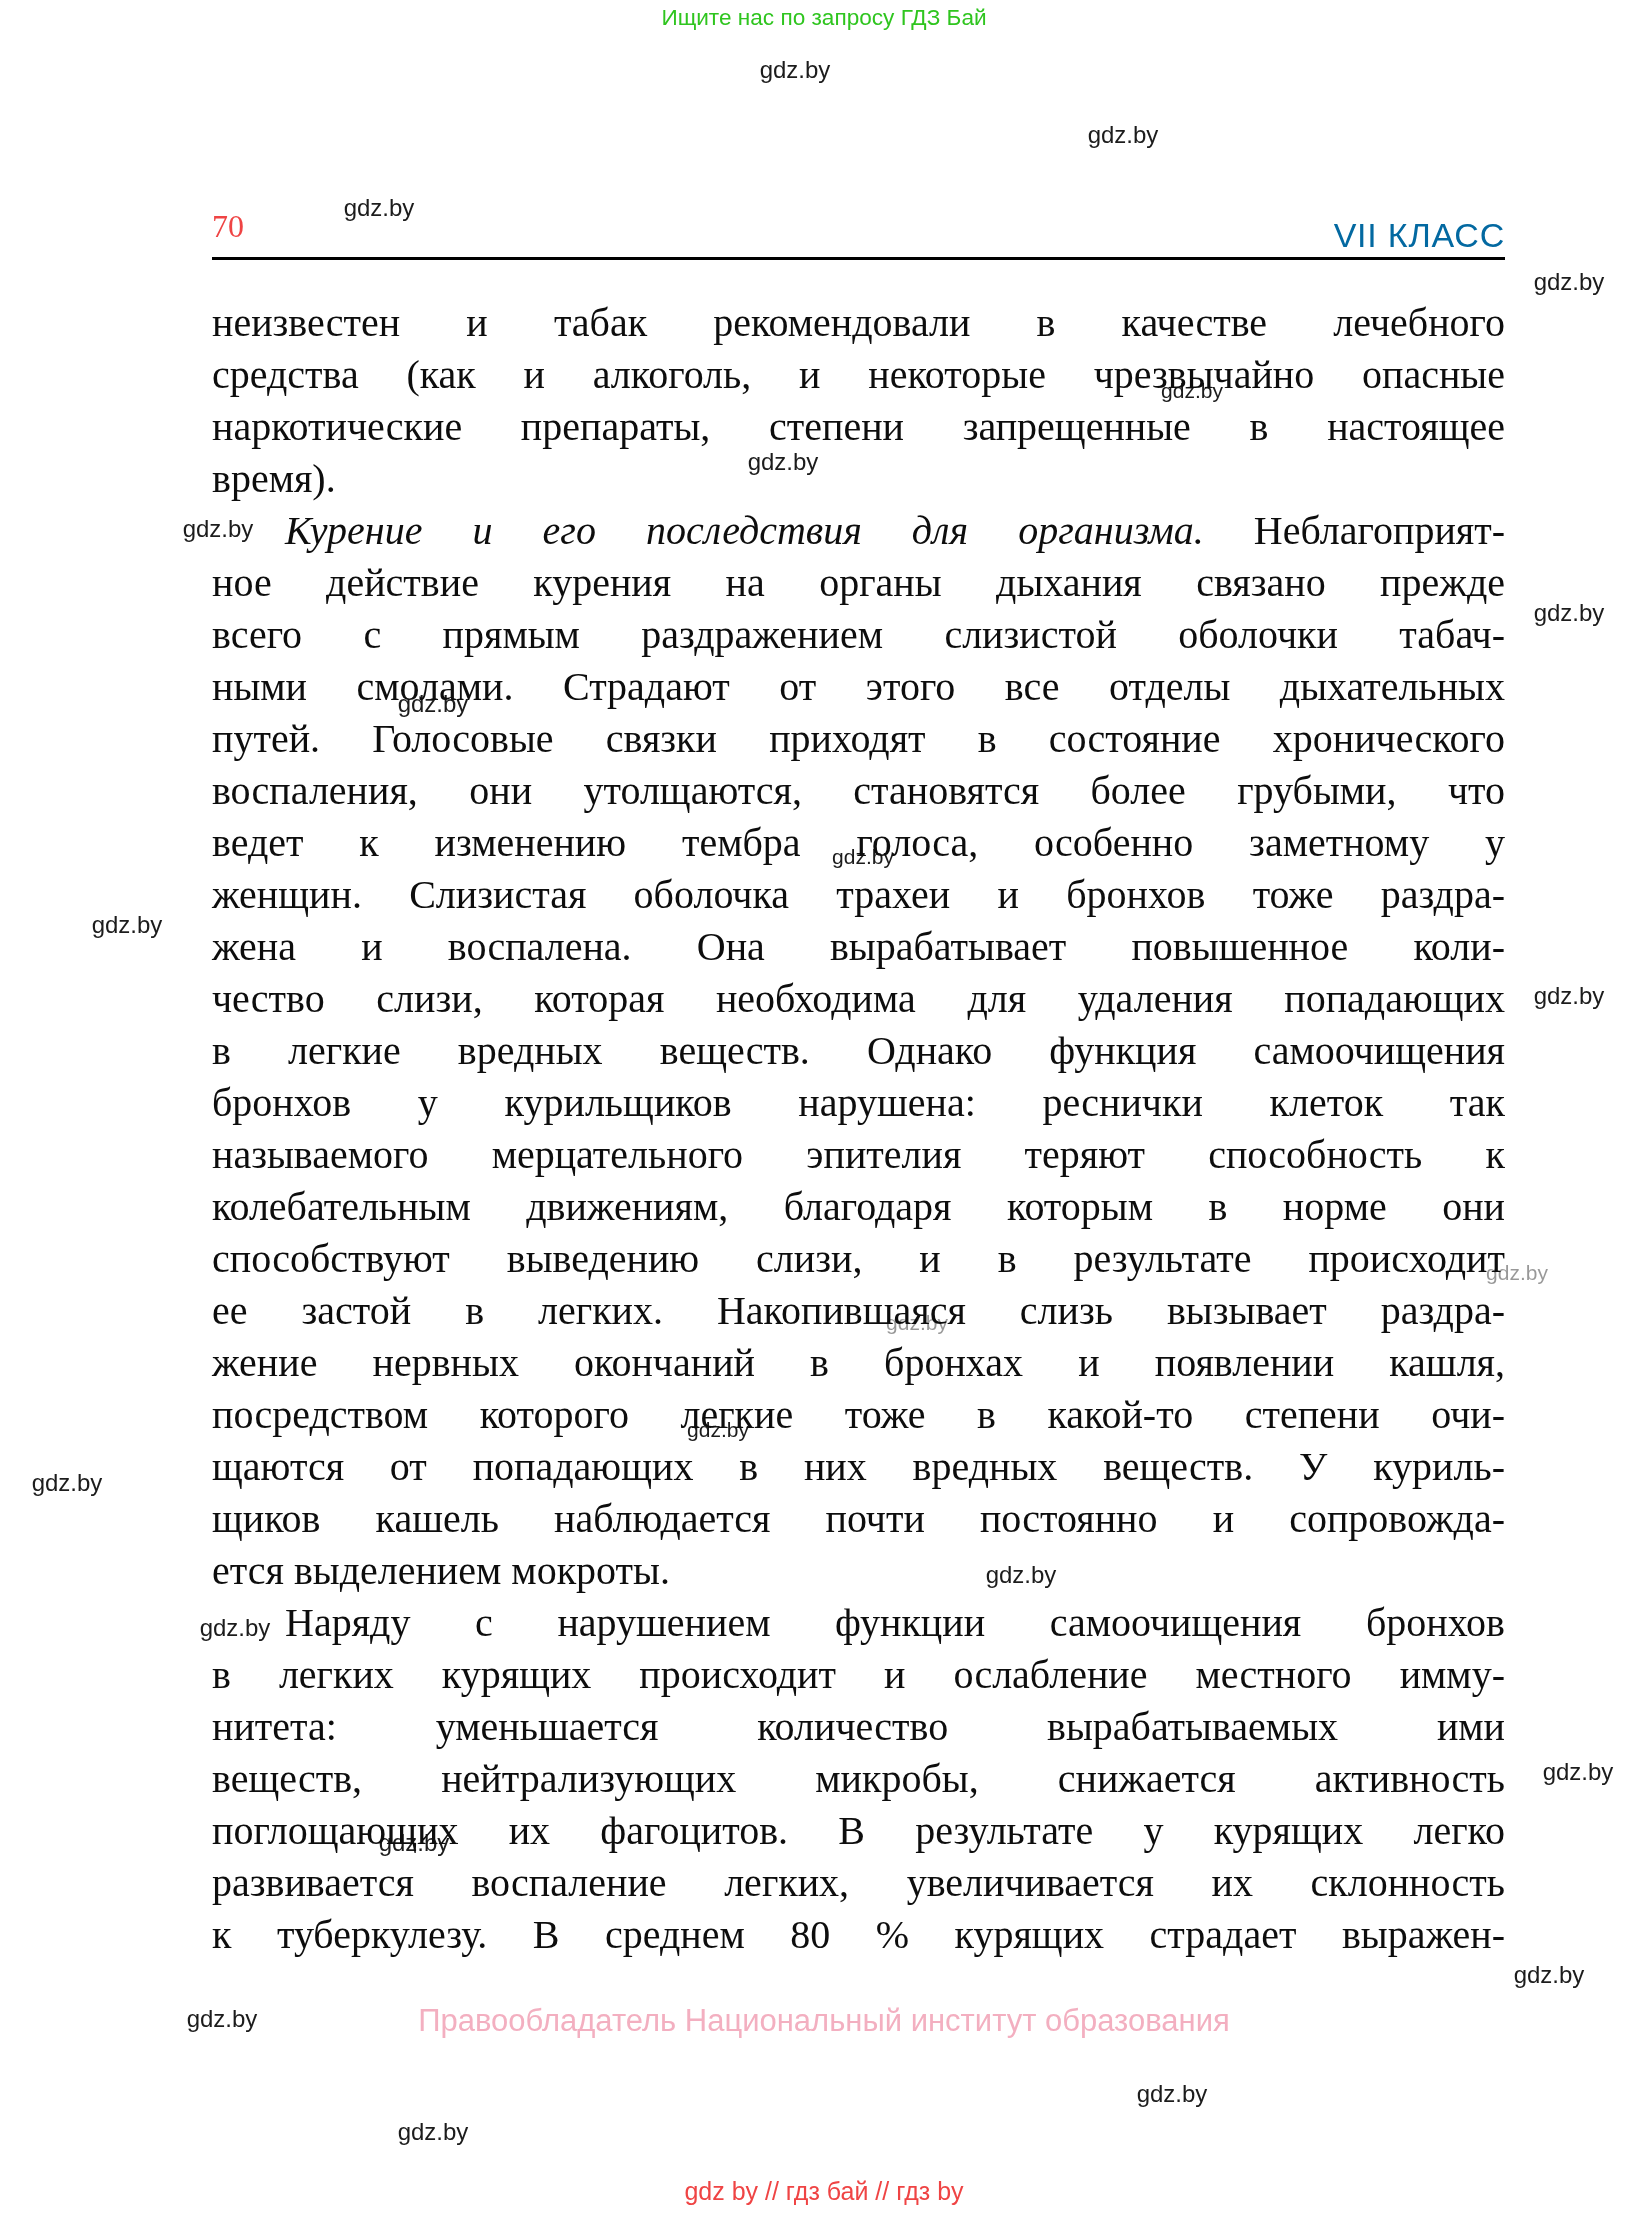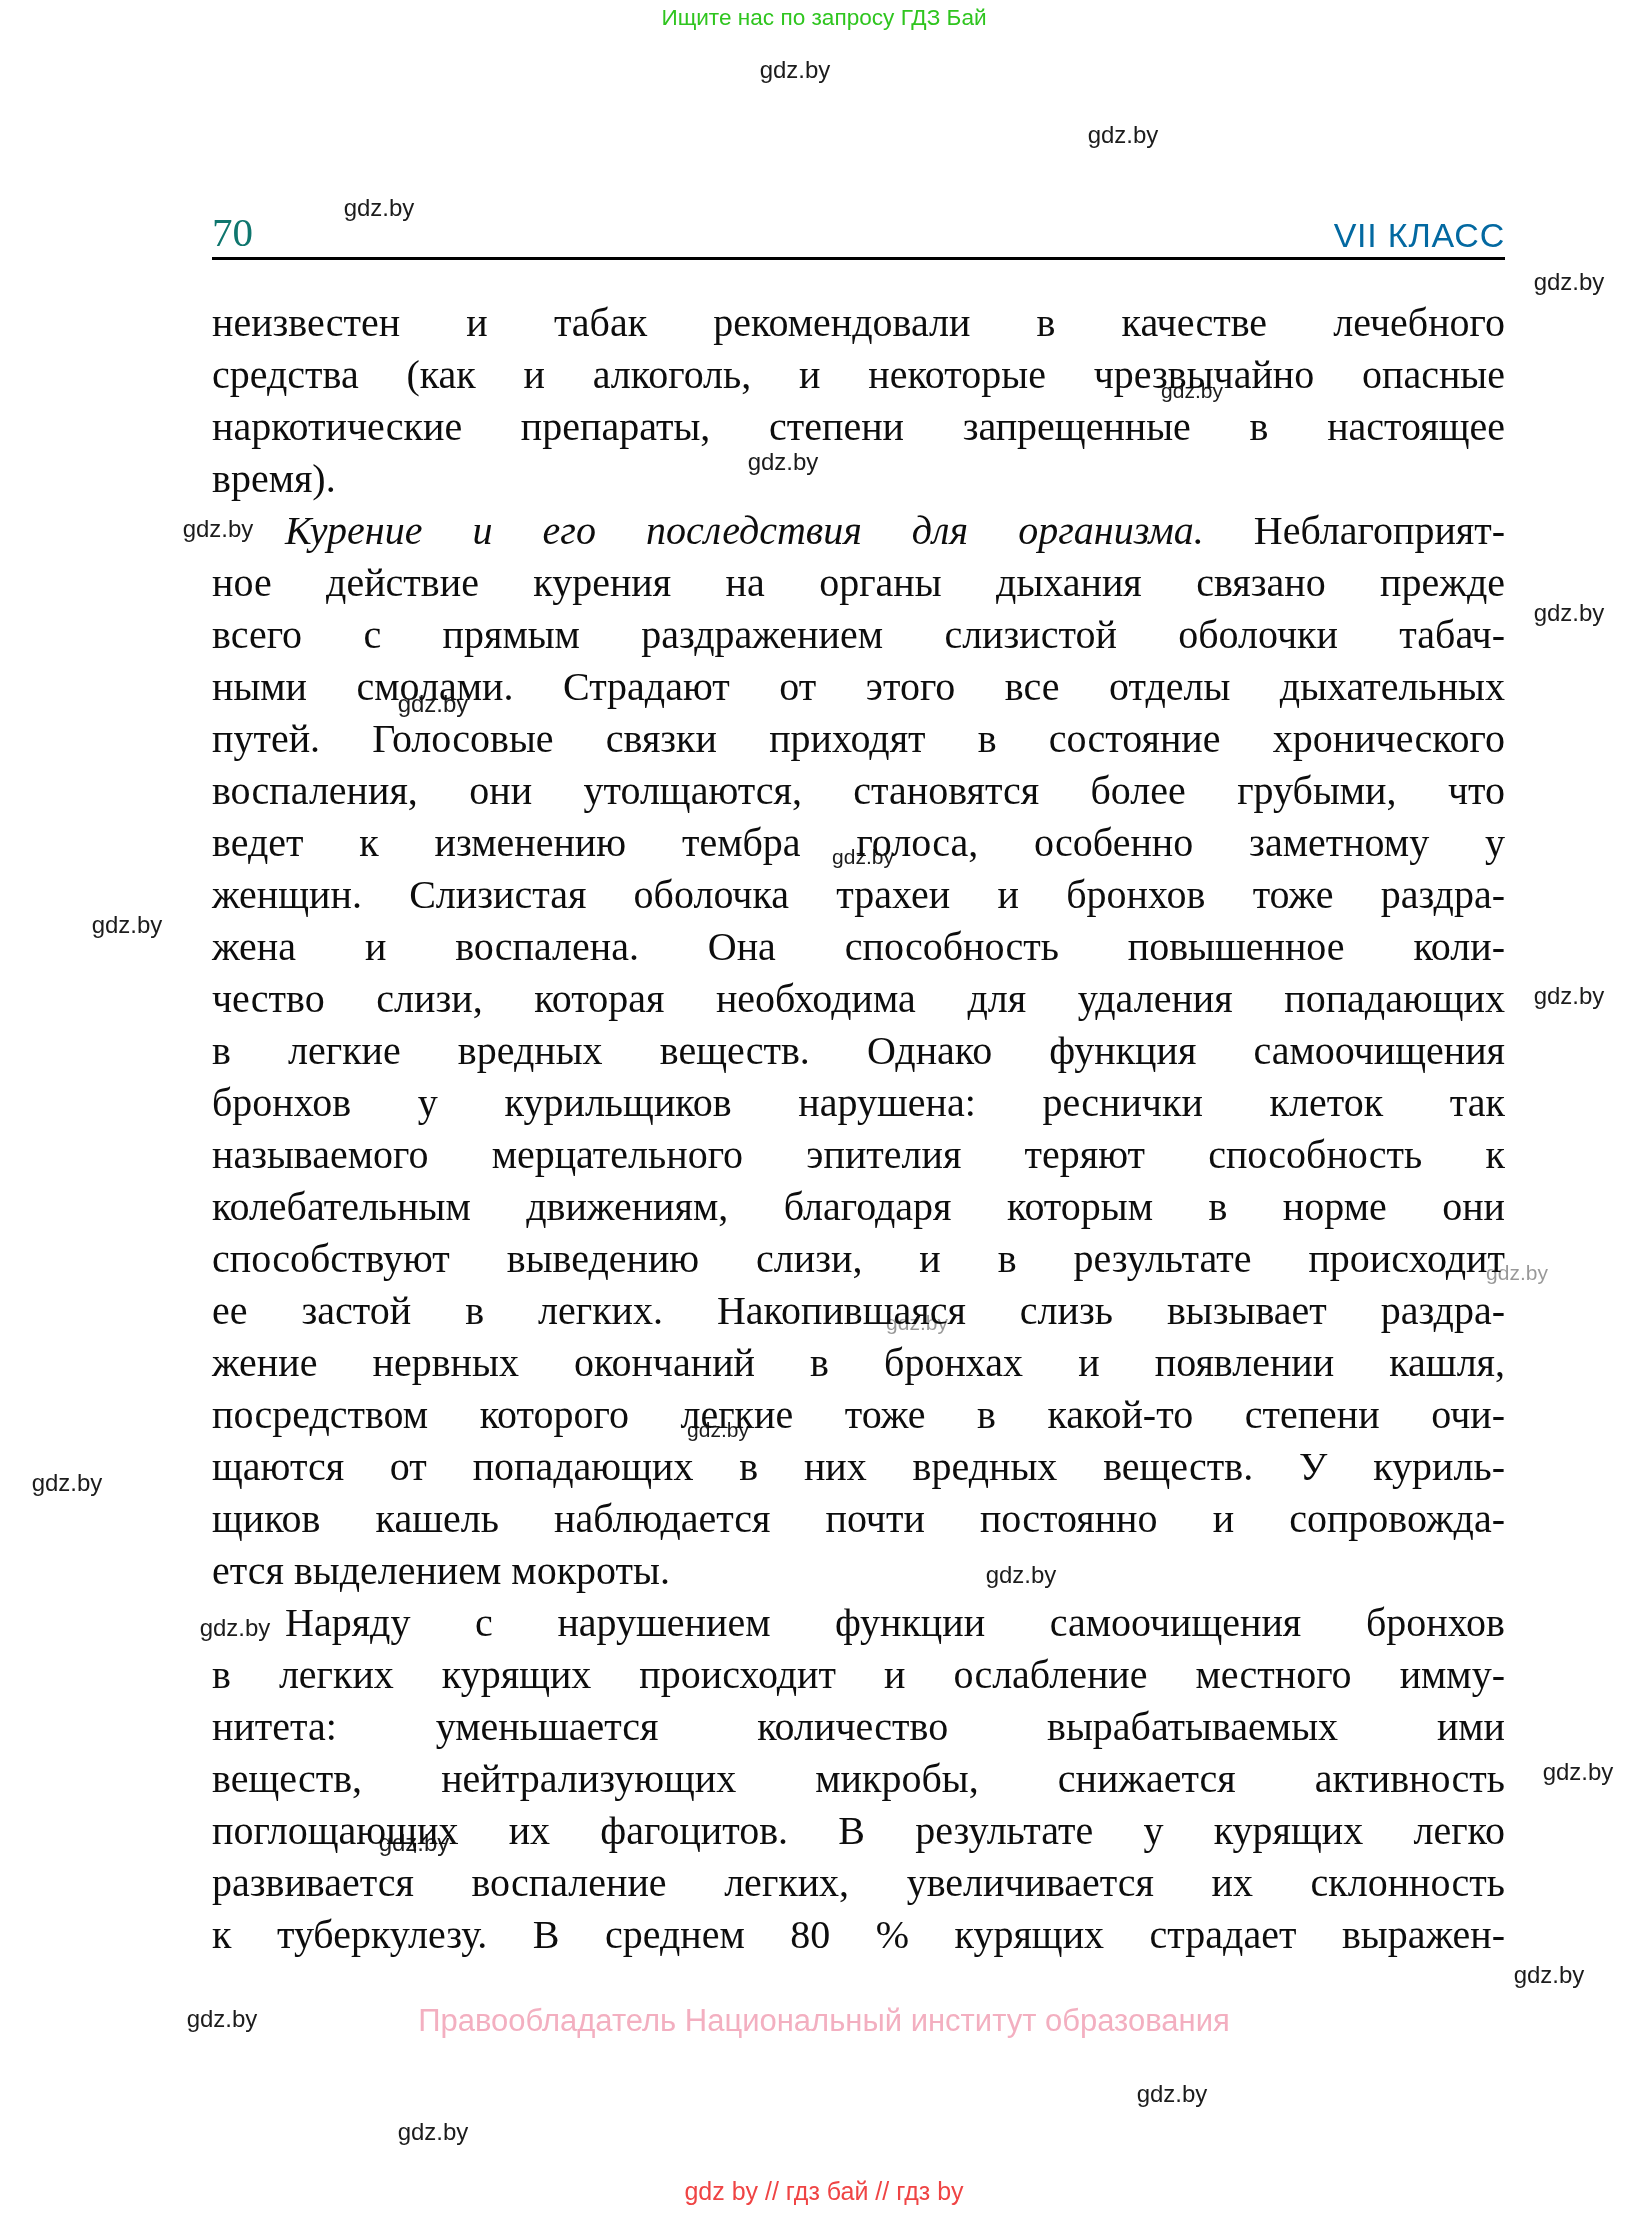--- a/index.html
+++ b/index.html
@@ -21,21 +21,21 @@
   .wm {
     position: absolute;
     transform: translate(-50%, -50%);
     font-family: "Liberation Sans", sans-serif;
     font-size: 24px; color: #1c1c1c; white-space: nowrap;
   }
   .wm.faint { opacity: 0.45; }
 
   .page-number {
     left: 212px; top: 208px;
-    font-size: 41px; color: #0f766e;
+    font-size: 32px; color: #ef4444;
   }
   .header-right {
     left: 1505px; top: 216px; transform: translateX(-100%);
     font-family: "Liberation Sans", sans-serif;
     font-size: 34px; letter-spacing: 0.8px; color: #0369a1;
     white-space: nowrap;
   }
   .header-rule {
     left: 212px; top: 257px; width: 1293px; height: 3.2px;
     background: #000;
@@ -109,21 +109,21 @@
     <div class="line"><span>наркотические препараты, степени запрещенные в настоящее</span></div>
     <div class="line noj"><span>время).</span></div>
     <div class="line indent"><span class="it">Курение и его последствия для организма.</span><span> Неблагоприят-</span></div>
     <div class="line"><span>ное действие курения на органы дыхания связано прежде</span></div>
     <div class="line"><span>всего с прямым раздражением слизистой оболочки табач-</span></div>
     <div class="line"><span>ными смолами. Страдают от этого все отделы дыхательных</span></div>
     <div class="line"><span>путей. Голосовые связки приходят в состояние хронического</span></div>
     <div class="line"><span>воспаления, они утолщаются, становятся более грубыми, что</span></div>
     <div class="line"><span>ведет к изменению тембра голоса, особенно заметному у</span></div>
     <div class="line"><span>женщин. Слизистая оболочка трахеи и бронхов тоже раздра-</span></div>
-    <div class="line"><span>жена и воспалена. Она способность повышенное коли-</span></div>
+    <div class="line"><span>жена и воспалена. Она вырабатывает повышенное коли-</span></div>
     <div class="line"><span>чество слизи, которая необходима для удаления попадающих</span></div>
     <div class="line"><span>в легкие вредных веществ. Однако функция самоочищения</span></div>
     <div class="line"><span>бронхов у курильщиков нарушена: реснички клеток так</span></div>
     <div class="line"><span>называемого мерцательного эпителия теряют способность к</span></div>
     <div class="line"><span>колебательным движениям, благодаря которым в норме они</span></div>
     <div class="line"><span>способствуют выведению слизи, и в результате происходит</span></div>
     <div class="line"><span>ее застой в легких. Накопившаяся слизь вызывает раздра-</span></div>
     <div class="line"><span>жение нервных окончаний в бронхах и появлении кашля,</span></div>
     <div class="line"><span>посредством которого легкие тоже в какой-то степени очи-</span></div>
     <div class="line"><span>щаются от попадающих в них вредных веществ. У куриль-</span></div>

